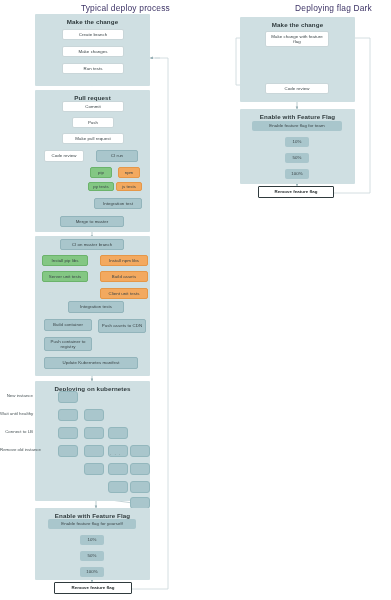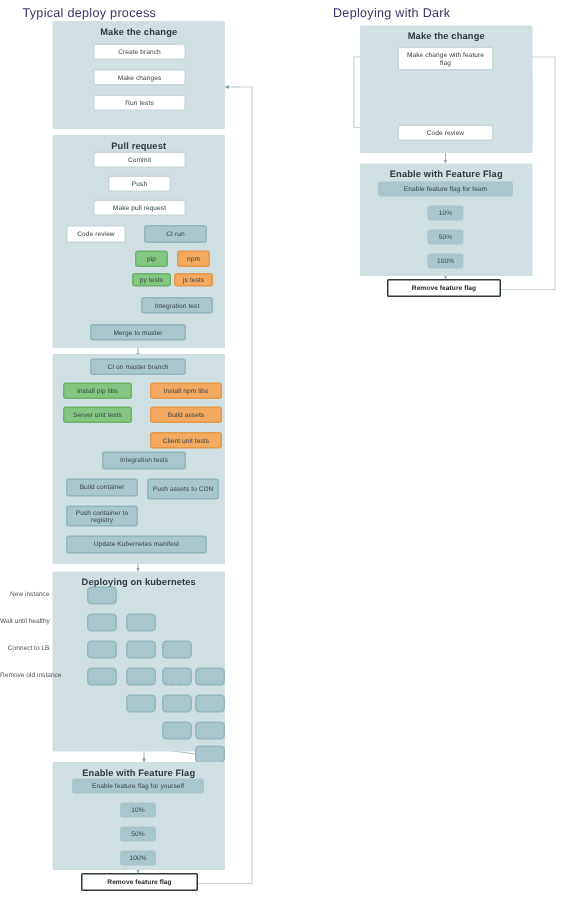--- a/index.html
+++ b/index.html
@@ -17,21 +17,21 @@
   }
   svg.wires {
     position: absolute;
     left: 0; top: 0;
     width: 391px; height: 600px;
     pointer-events: none;
     overflow: visible;
   }
   .col-title {
     position: absolute;
-    text-align: left;
+    text-align: right;
     color: #3d3366;
     font-size: 8.4px;
     font-weight: 400;
     letter-spacing: .2px;
     white-space: nowrap;
   }
   .panel {
     position: absolute;
     background: #cfdfe2;
     border-radius: 1px;
@@ -271,21 +271,21 @@
   <div class="panel" style="left:35px; top:508px; width:115px; height:72px;">
     <div class="panel-title">Enable with Feature Flag</div>
   </div>
   <div class="node n-teal2" style="left:48px; top:519px; width:88px; height:10px;">Enable feature flag for yourself</div>
   <div class="node n-teal2" style="left:80px; top:535px; width:24px; height:10px;">10%</div>
   <div class="node n-teal2" style="left:80px; top:551px; width:24px; height:10px;">50%</div>
   <div class="node n-teal2" style="left:80px; top:567px; width:24px; height:10px;">100%</div>
 
   <div class="node n-strong" style="left:54px; top:582px; width:78px; height:12px;">Remove feature flag</div>
 
-  <div class="col-title" style="left:222px; top:3px; width:150px;">Deploying with Dark</div>
+  <div class="col-title" style="left:222px; top:3px; width:150px;">Deploying flag Dark</div>
 
   <div class="panel" style="left:240px; top:17px; width:115px; height:78px;">
     <div class="panel-title">Make the change</div>
   </div>
   <div class="node n-white" style="left:265px; top:31px; width:64px; height:16px;">Make change with feature flag</div>
   <div class="node n-white" style="left:265px; top:54px; width:64px; height:11px;">Integration test</div>
 
   <div class="panel" style="left:240px; top:50px; width:115px; height:52px;"></div>
   <div class="node n-white" style="left:265px; top:83px; width:64px; height:11px;">Code review</div>
 

